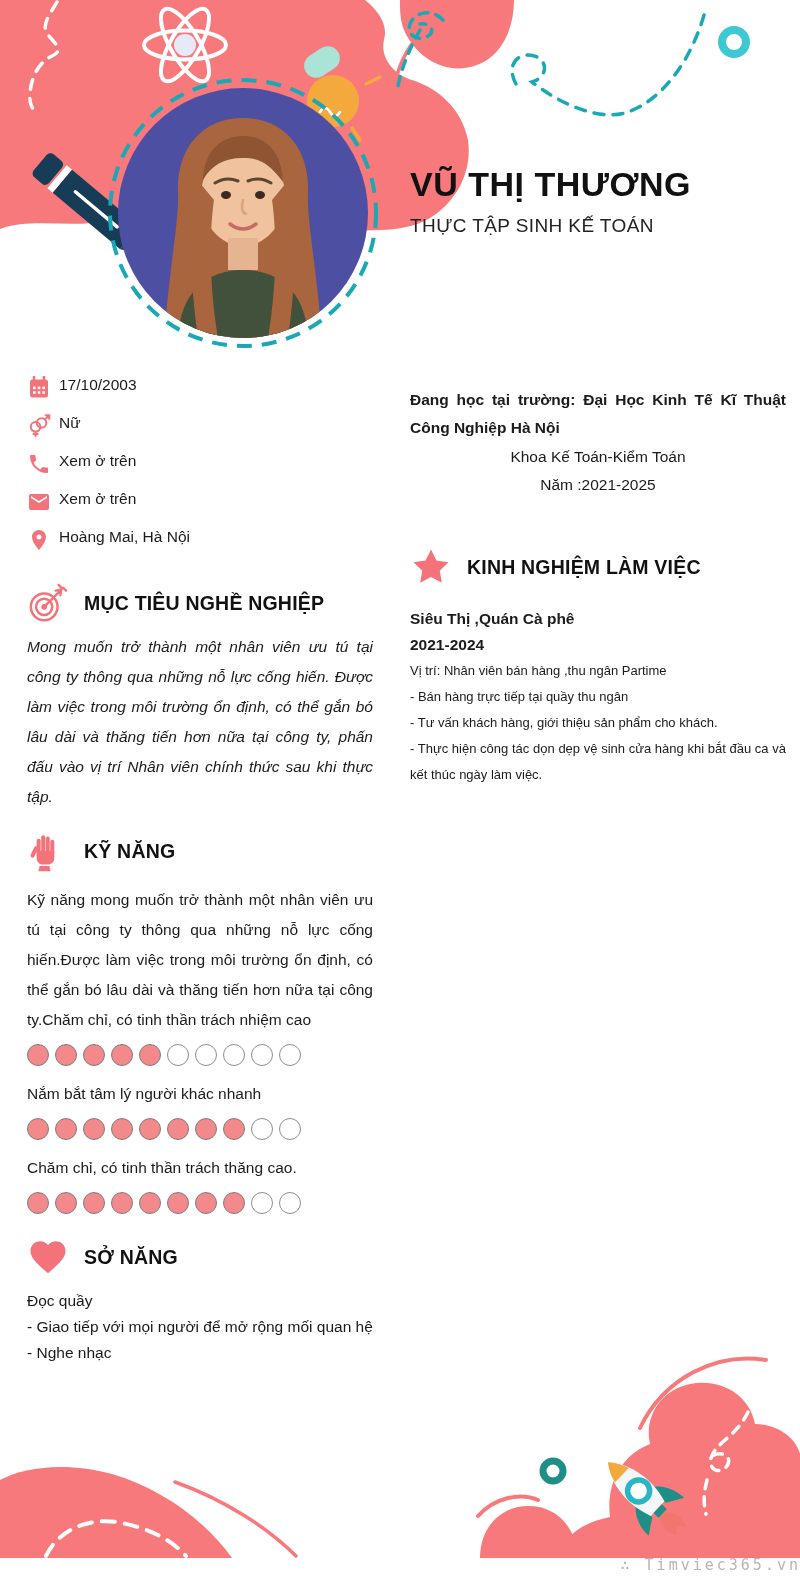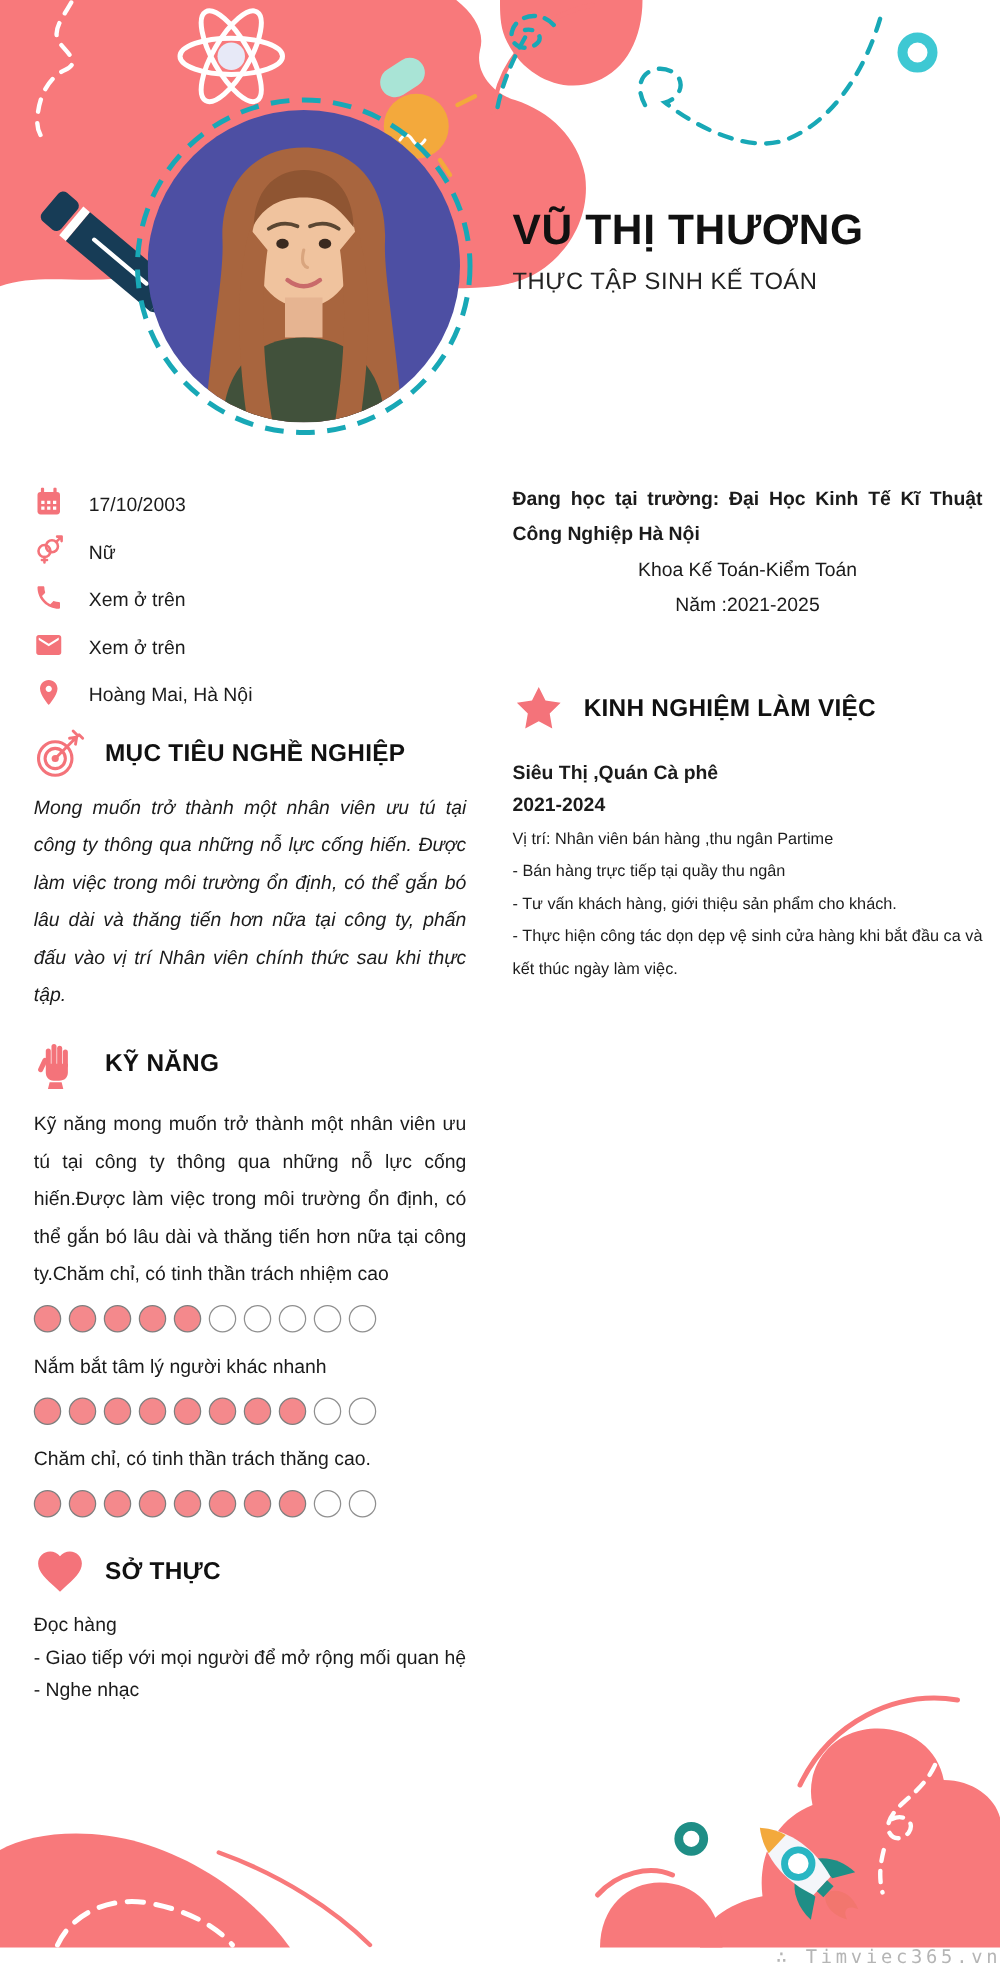--- a/index.html
+++ b/index.html
@@ -15,21 +15,21 @@
     overflow:hidden;
   }
   .name-block{position:absolute;left:410px;top:165px;width:380px;}
   .name-block h1{margin:0;font-size:34px;font-weight:bold;color:#111;letter-spacing:.5px;}
   .job-title{margin-top:11px;font-size:19px;color:#222;letter-spacing:.4px;}
 
   .col-left{position:absolute;left:27px;top:376px;width:346px;}
   .col-right{position:absolute;left:410px;top:368px;width:376px;}
 
   .info-list{list-style:none;margin:0;padding:0;}
-  .info-row{display:flex;align-items:flex-end;height:38px;gap:20px;}
+  .info-row{display:flex;align-items:flex-start;height:38px;gap:8px;}
   .info-icon{width:24px;height:24px;flex:none;}
   .info-icon svg{width:100%;height:100%;}
   .info-text{font-size:15.5px;}
 
   .sec-head{display:flex;align-items:center;gap:15px;}
   .sec-icon{flex:none;width:42px;height:42px;}
   .sec-icon svg{width:100%;height:100%;}
   .sec-icon.wide{width:52px;height:38px;}
   .sec-head h2{margin:0;font-size:19.5px;font-weight:bold;color:#111;letter-spacing:.2px;}
 
@@ -254,24 +254,24 @@
         </div>
     </div>
 
     <div class="section-hobbies">
       <div class="sec-head">
         <span class="sec-icon">
           <svg viewBox="0 0 24 24" fill="#F4737A">
             <path d="M12 21.35l-1.45-1.32C5.4 15.36 2 12.28 2 8.5 2 5.42 4.42 3 7.5 3c1.74 0 3.41.81 4.5 2.09C13.09 3.81 14.76 3 16.5 3 19.58 3 22 5.42 22 8.5c0 3.78-3.4 6.86-8.55 11.54L12 21.35z"></path>
           </svg>
         </span>
-        <h2>SỞ THỰC</h2>
+        <h2>SỞ NĂNG</h2>
       </div>
       <div class="hobby-lines" id="hobby-lines">
-          <p class="hob-line">Đọc hàng</p>
+          <p class="hob-line">Đọc quầy</p>
           <p class="hob-line">- Giao tiếp với mọi người để mở rộng mối quan hệ</p>
           <p class="hob-line">- Nghe nhạc</p>
         </div>
     </div>
   </div>
 
   <div class="col-right">
     <div class="section-education">
       <p class="edu-school">Đang học tại trường: Đại Học Kinh Tế Kĩ Thuật Công Nghiệp Hà Nội</p>
       <p class="edu-line">Khoa Kế Toán-Kiểm Toán</p>

